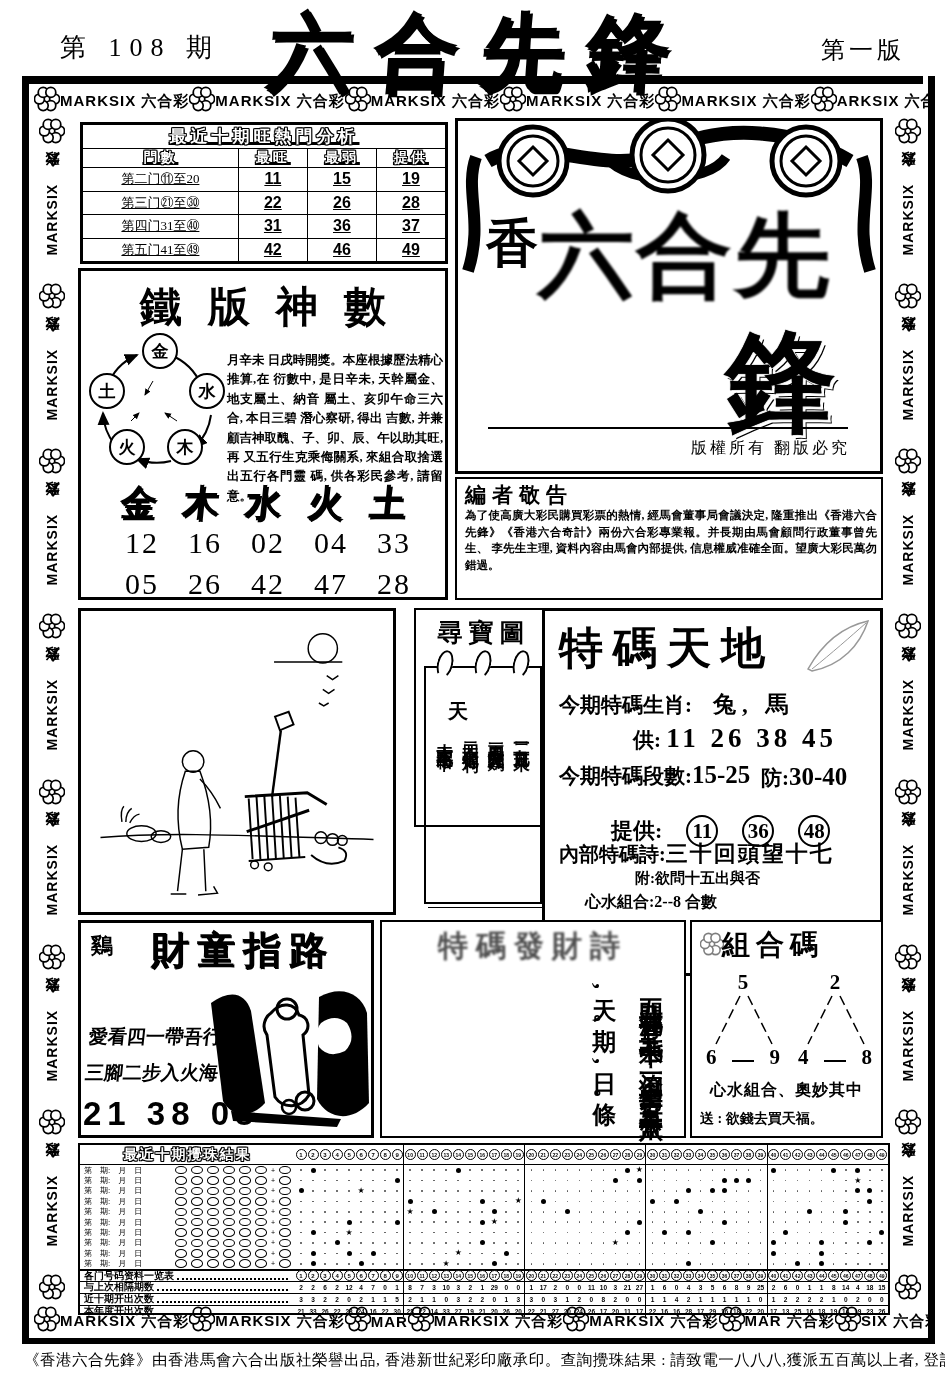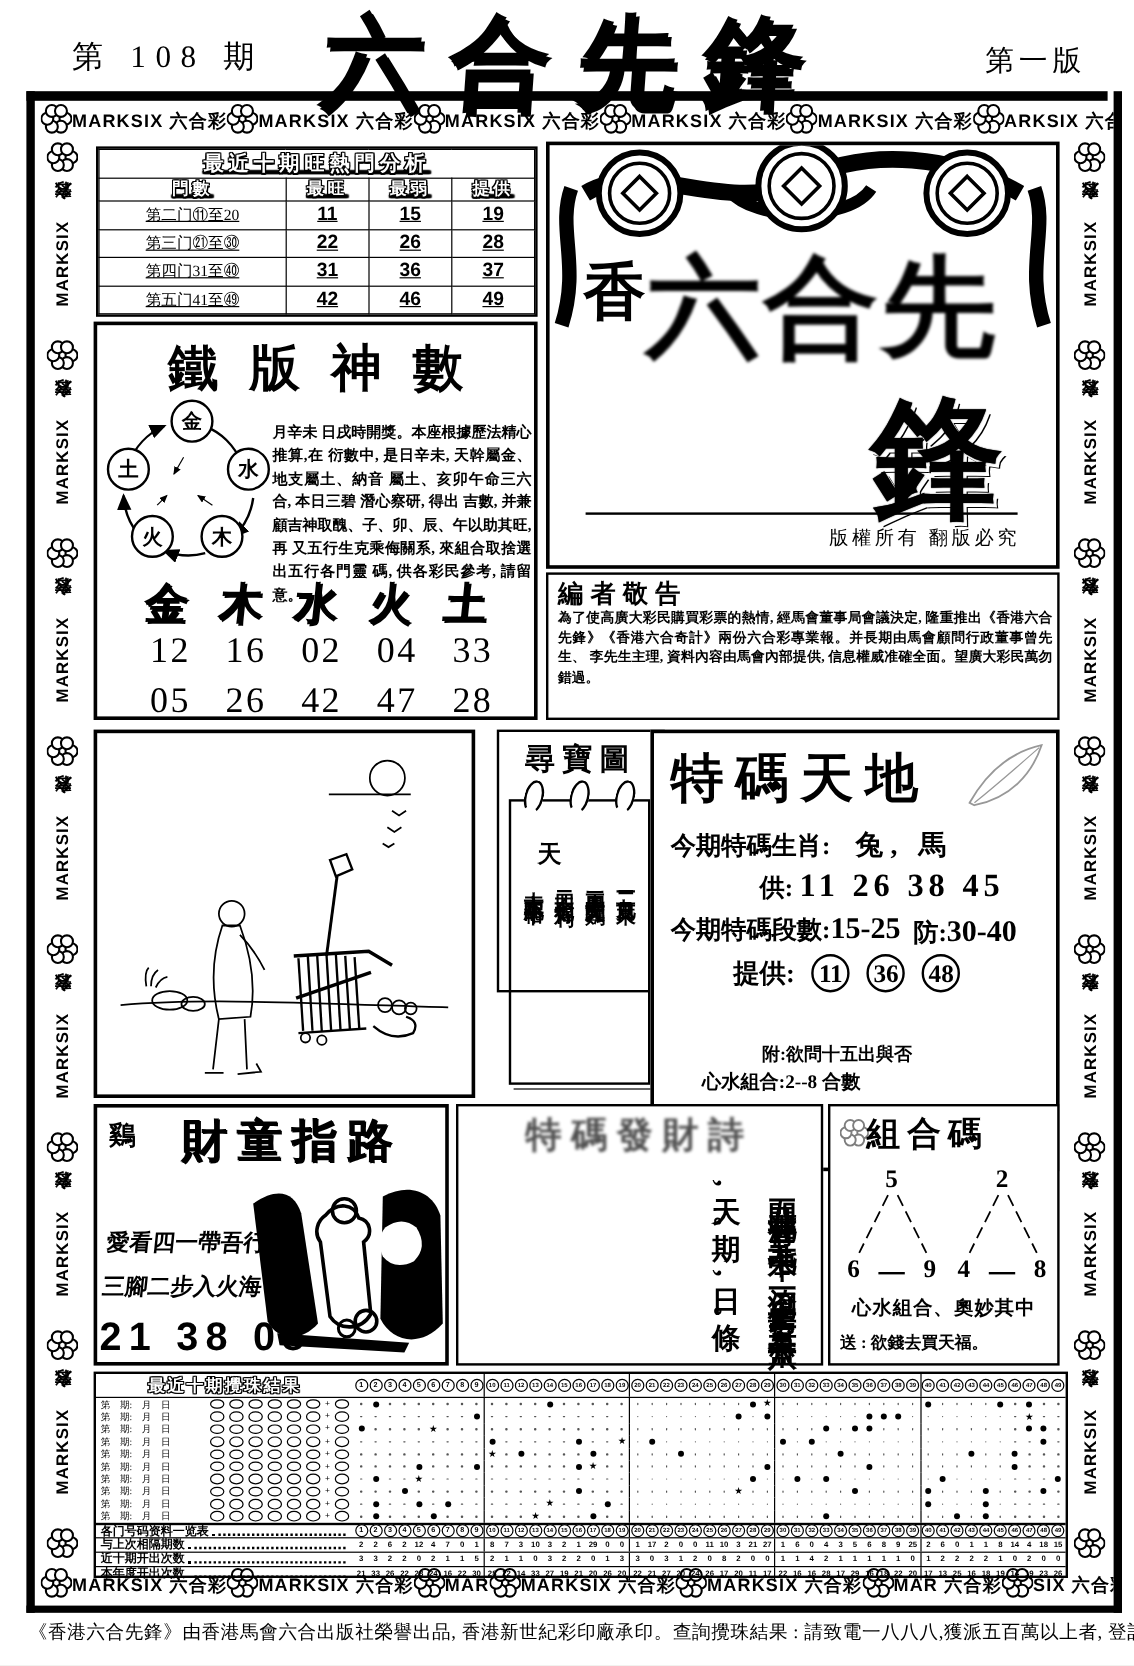--- a/index.html
+++ b/index.html
@@ -107,21 +107,21 @@
                      font-size:16.5px; font-weight:bold; line-height:1.55; letter-spacing:2px; }
 
   #special-box { left:542px; top:608px; width:341px; height:368px; }
   #special-title { position:absolute; left:14px; top:8px; font-size:44px; font-weight:900; letter-spacing:10px;
                    filter:blur(.4px); }
   .sp-line { position:absolute; left:14px; font-weight:900; white-space:nowrap; }
   #sp-zodiac { top:78px; font-size:21px; } #sp-zodiac b { font-size:23px; letter-spacing:6px; font-weight:900; }
   #sp-gong { top:112px; left:88px; font-size:21px; } #sp-gong b { font-size:27px; letter-spacing:4px; }
   #sp-range { top:150px; font-size:21px; } #sp-range b { font-size:25px; }
   #sp-fang { position:absolute; left:216px; top:152px; font-size:21px; font-weight:900; } #sp-fang b { font-size:25px; }
-  #sp-tigong { top:184px; left:66px; font-size:22px; display:flex; align-items:center; gap:14px; }
+  #sp-tigong { top:204px; left:66px; font-size:22px; display:flex; align-items:center; gap:24px; }
   #sp-tigong .circnum { width:32px; height:32px; font-size:21px; }
   #sp-poem { top:228px; font-size:20px; } #sp-poem b { font-size:22px; letter-spacing:2px; }
   #sp-fu { top:258px; left:90px; font-size:15px; }
   #sp-head { top:281px; left:40px; font-size:16px; }
   #leaf-svg { position:absolute; right:8px; top:6px; opacity:.55; }
 
   
   #wealth-box { left:78px; top:920px; width:296px; height:218px; }
   #wealth-zodiac { position:absolute; left:10px; top:8px; font-size:22px; font-weight:bold; }
   #wealth-title { position:absolute; left:70px; top:2px; font-size:38px; font-weight:900; letter-spacing:8px;
@@ -701,20 +701,21 @@
     <div class="sp-line" id="sp-zodiac"><span>今期特碼生肖:</span>　<b>兔, 馬</b></div>
     <div class="sp-line" id="sp-gong"><span>供:</span> <b>11 26 38 45</b></div>
     <div class="sp-line" id="sp-range"><span>今期特碼段數:</span><b>15-25</b></div>
     <div id="sp-fang"><span>防:</span><b>30-40</b></div>
     <div class="sp-line" id="sp-tigong">
         <span style="font-weight:900">提供:</span>
         <span class="circnum">11</span>
         <span class="circnum">36</span>
         <span class="circnum">48</span>
       </div>
+    <div class="sp-line" id="sp-poem"><span style="font-weight:900">內部特碼詩:</span><b>三十回頭望十七</b></div>
     <div class="sp-line" id="sp-fu"><span>附:</span><span>欲問十五出與否</span></div>
     <div class="sp-line" id="sp-head"><span>心水組合:</span><span>2--8  合數</span></div>
   </div>
 
   <div class="box" id="wealth-box">
     <div id="wealth-zodiac">鷄</div>
     <div id="wealth-title">財童指路</div>
     <div id="wealth-verses">
         <div>愛看四一帶吾行</div>
         <div>三腳二步入火海</div>

